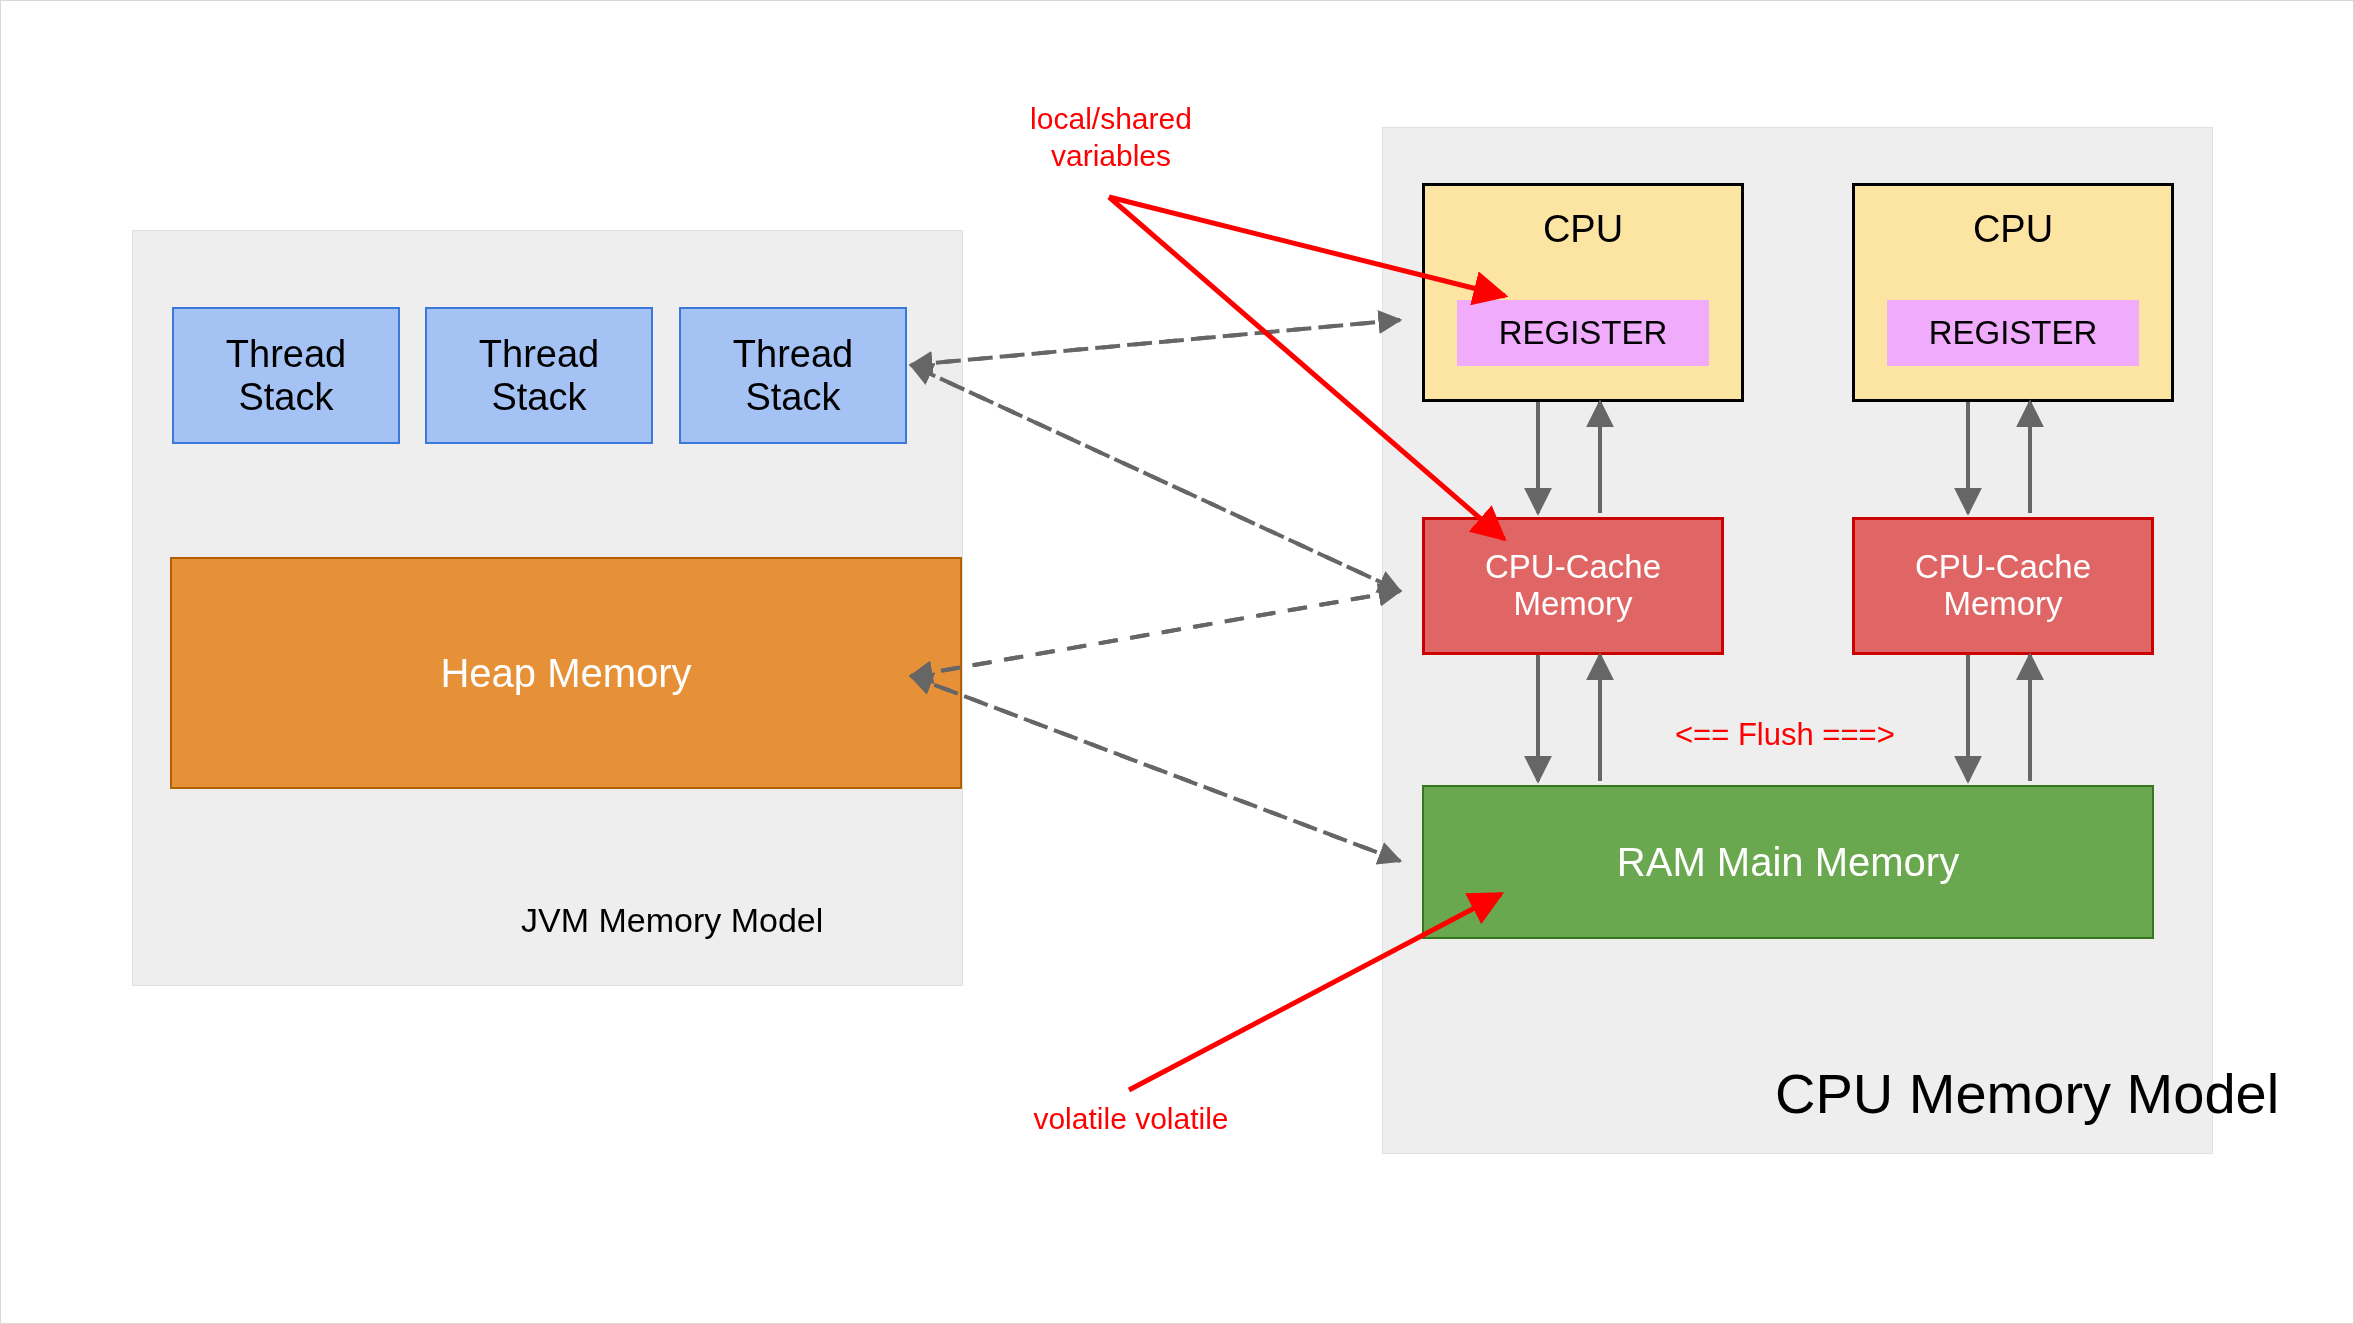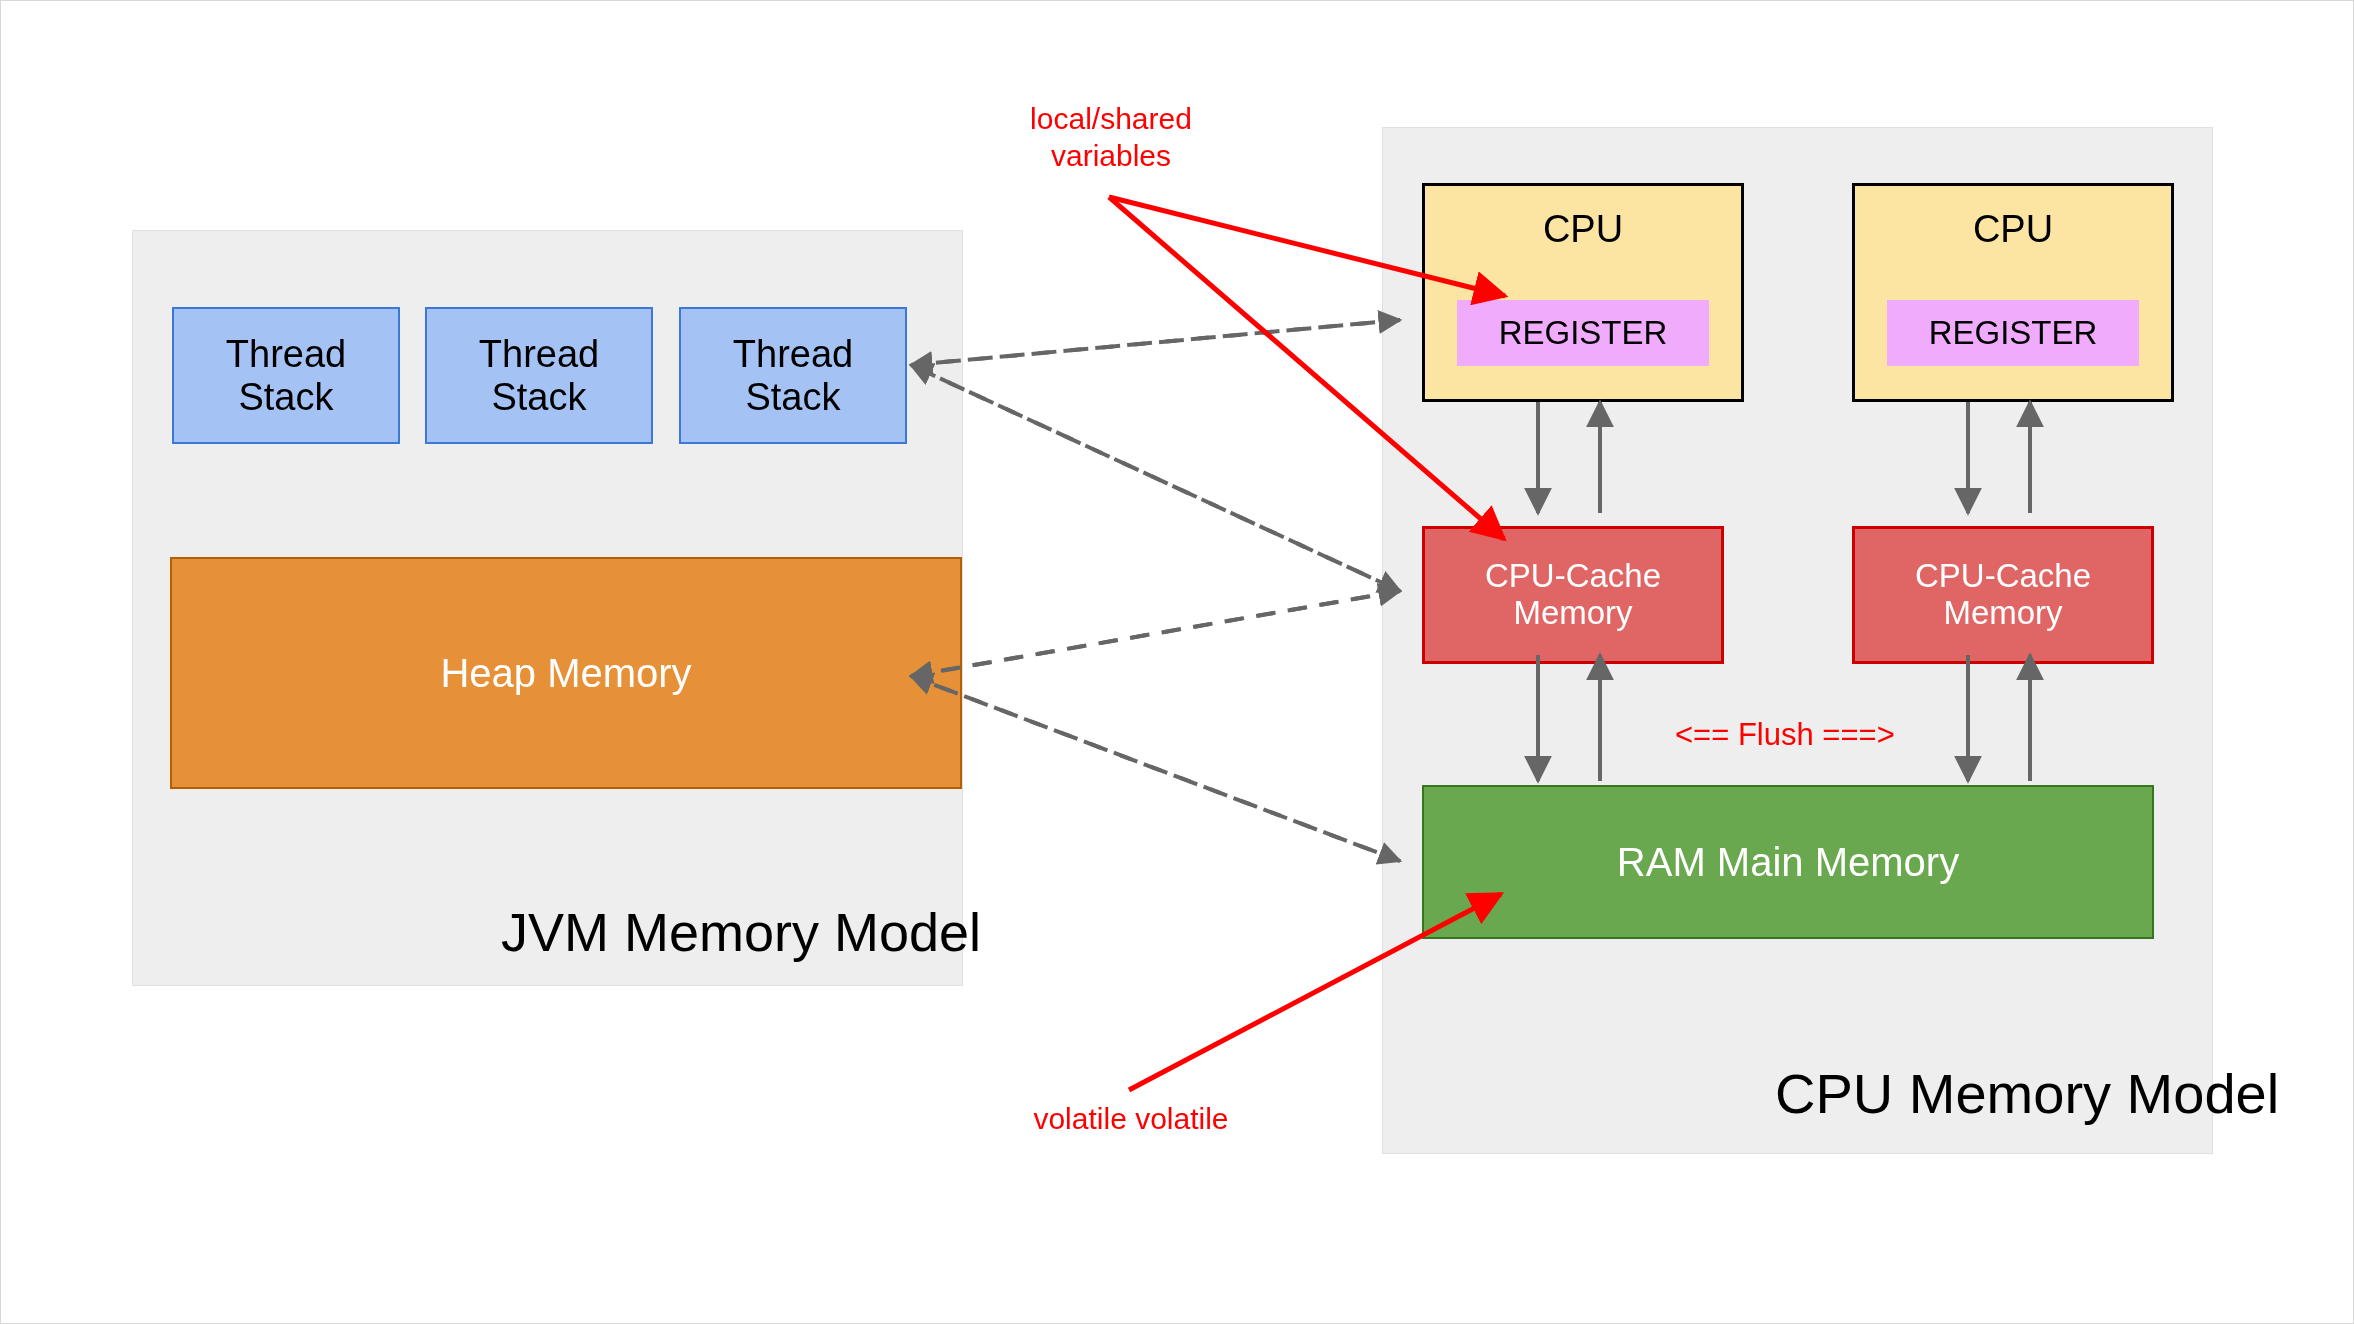--- a/index.html
+++ b/index.html
@@ -64,21 +64,20 @@
     background: #f0abfc;
     border: none;
     color: #000000;
     font-size: 33px;
   }
   .cache {
     background: #E06666;
     border: 3px solid #CC0000;
     color: #ffffff;
     font-size: 33px;
-    margin-top: 9px;
   }
   .ram {
     background: #6AA84F;
     border: 2px solid #38761D;
     color: #ffffff;
     font-size: 40px;
   }
   .annot {
     position: absolute;
     color: #FF0000;
@@ -112,21 +111,21 @@
 Stack</div>
 
   <div class="node thread-stack" style="left: 424px; top: 306px; width: 228px; height: 137px; white-space: pre-line;">Thread
 Stack</div>
 
   <div class="node thread-stack" style="left: 678px; top: 306px; width: 228px; height: 137px; white-space: pre-line;">Thread
 Stack</div>
 
   <div class="node heap" style="left:169px; top:556px; width:792px; height:232px;">Heap Memory</div>
 
-  <div class="panel-title" style="left:500px; top:900px; font-size:54px;">JVM Memory Model</div>
+  <div class="panel-title" style="left:520px; top:900px; font-size:34px;">JVM Memory Model</div>
 
   <div class="panel" style="left:1381px; top:126px; width:831px; height:1027px;"></div>
 
   <div class="node cpu" style="left:1421px; top:182px; width:322px; height:219px;">CPU</div>
   <div class="node register" style="left:1456px; top:299px; width:252px; height:66px;">REGISTER</div>
 
   <div class="node cache" style="left: 1421px; top: 516px; width: 302px; height: 138px; white-space: pre-line;">CPU-Cache
 Memory</div>
 
   <div class="node cpu" style="left:1851px; top:182px; width:322px; height:219px;">CPU</div>

